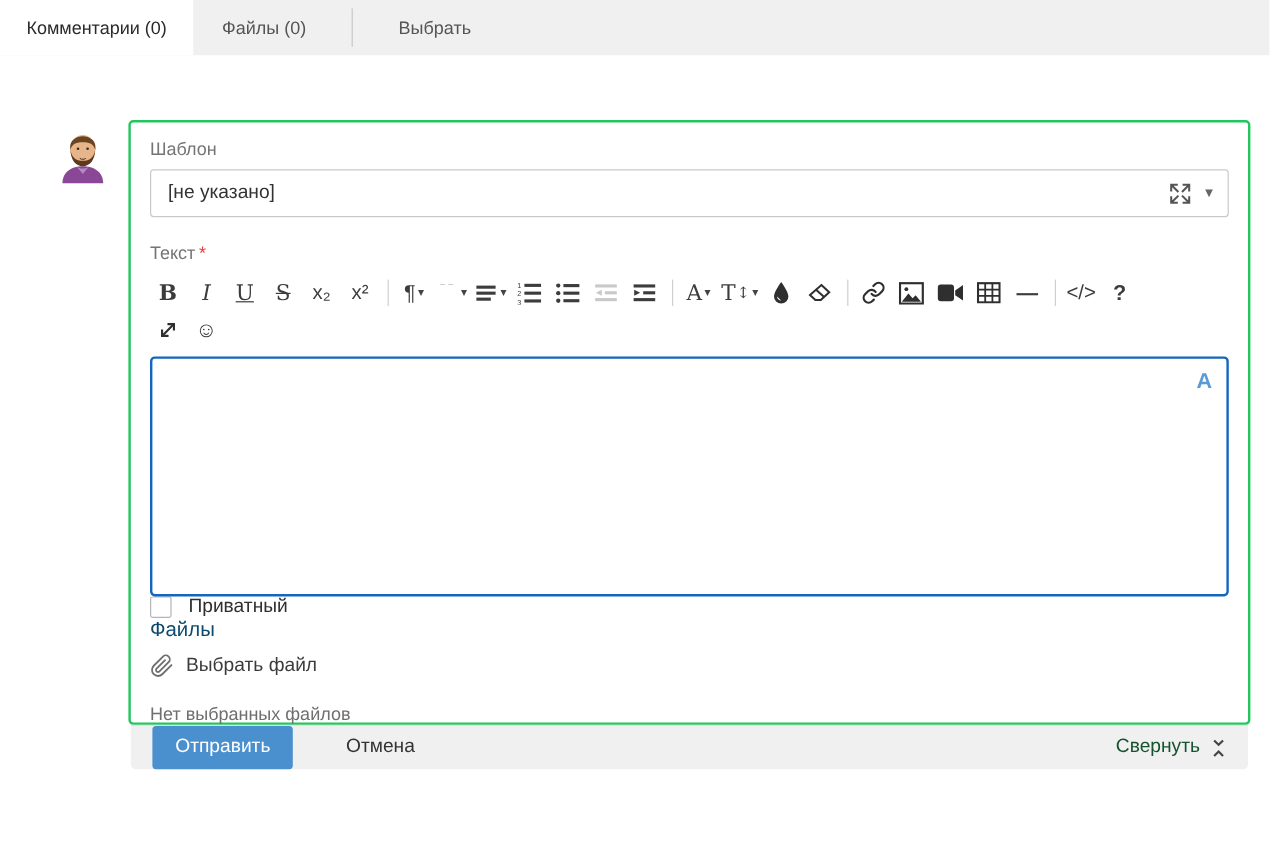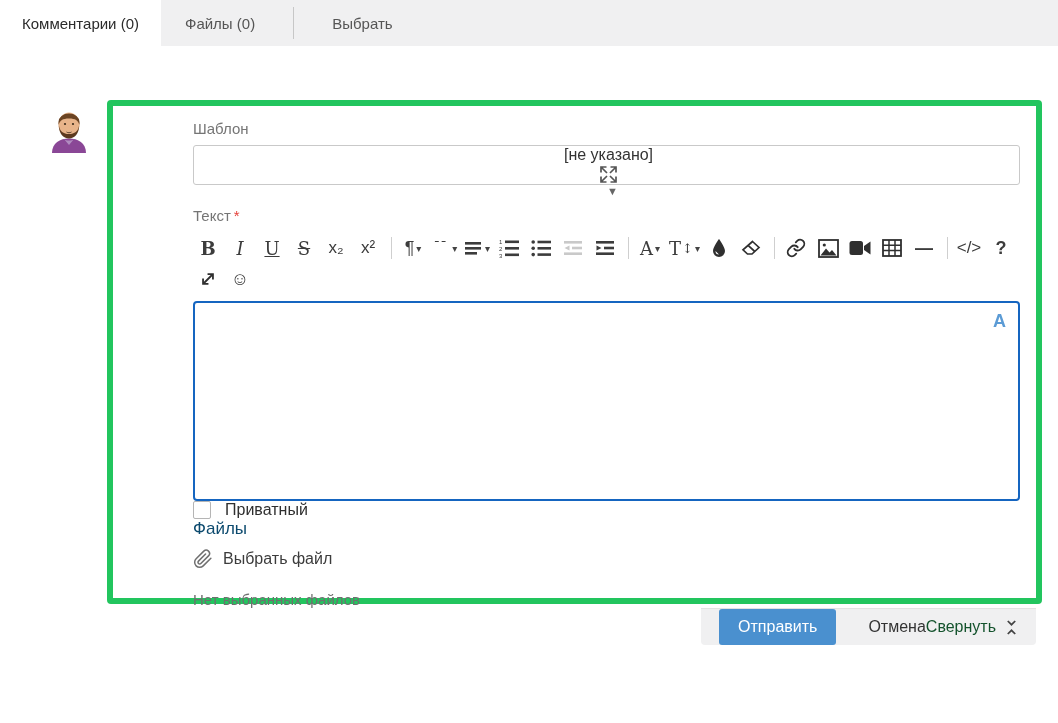--- a/index.html
+++ b/index.html
@@ -9,30 +9,30 @@
   
   .tabbar { display:flex; align-items:stretch; height:46px; background:#f0f0f1; }
   .tab { display:flex; align-items:center; padding:0 24px; font-size:15px; color:#555;
     cursor:pointer; white-space:nowrap; }
   .tab.active { background:#fff; color:#2b2b2b; padding:0 22px; }
   .tab-divider { width:1px; background:#c7c7c7; margin:7px 14px; }
 
   
   .form-row { display:flex; margin:54px 16px 0 45px; }
   .avatar { width:48px; height:48px; flex:0 0 48px; margin-top:5px; }
-  .card { margin-left:14px; width:937px; height:504px; border:6px solid #22c55e;
-    border-radius:4px; background:#fff; display:flex; flex-direction:column;align-items:flex-end; }
+  .card { margin-left:14px; width:937px; height:504px; border:2px solid #22c55e;
+    border-radius:4px; background:#fff; display:flex; flex-direction:column; }
   .card-body { padding:14px 16px 0 16px; flex:1; }
 
   
   .field-label { font-size:15px; color:#757575; margin-bottom:8px; }
   .req { color:#e5403a; margin-left:3px; }
   .select-box { height:40px; border:1px solid #c9c9c9; border-radius:3px; display:flex;
     align-items:center; padding:0 10px 0 14px; font-size:16px; color:#333; cursor:pointer;
-    background:#fff;flex-direction:column; }
+    background:#fff; }
   .select-box .grow { flex:1; }
   .select-caret { font-size:11px; color:#666; margin-left:8px; }
 
   
   .text-label { margin-top:22px; }
   .toolbar { display:flex; align-items:center; margin-top:2px; padding:2px 0 0 2px; }
   .toolbar.row2 { margin-top:1px; padding-bottom:4px; }
   .tbtn { min-width:26px; height:28px; display:flex; align-items:center; justify-content:center;
     cursor:pointer; color:#3c3c3c; margin-right:6px; font-size:18px; }
   .tbtn.disabled { color:#c5c5c5; cursor:default; }
@@ -63,21 +63,21 @@
   .files-label { font-size:17px; color:#0c4a6e; }
   .choose-file { display:flex; align-items:center; margin-top:10px; cursor:pointer; }
   .choose-file span { font-size:16px; color:#3c3c3c; margin-left:10px; }
   .no-files { margin-top:22px; font-size:15px; color:#6f6f6f; }
 
   
   .card-footer { height:52px; background:#f0f0f1; border-top:1px solid #e2e2e2;
     border-radius:0 0 4px 4px; display:flex; align-items:center; padding:0 18px; }
   .btn-primary { background:#4a90cf; color:#fff; border:none; border-radius:3px;
     font-size:16px; padding:9px 19px; cursor:pointer; font-family:inherit; }
-  .btn-cancel { margin-left:32px; font-size:16px; color:#333; cursor:pointer; }
+  .btn-cancel { margin-left:44px; font-size:16px; color:#333; cursor:pointer; }
   .collapse { margin-left:auto; display:flex; align-items:center; cursor:pointer; }
   .collapse span { font-size:16px; color:#14532d; margin-right:9px; }
 </style>
 </head>
 <body>
 
 <div class="tabbar">
   <div class="tab active">Комментарии (0)</div>
   <div class="tab">Файлы (0)</div>
   <div class="tab-divider"></div>

